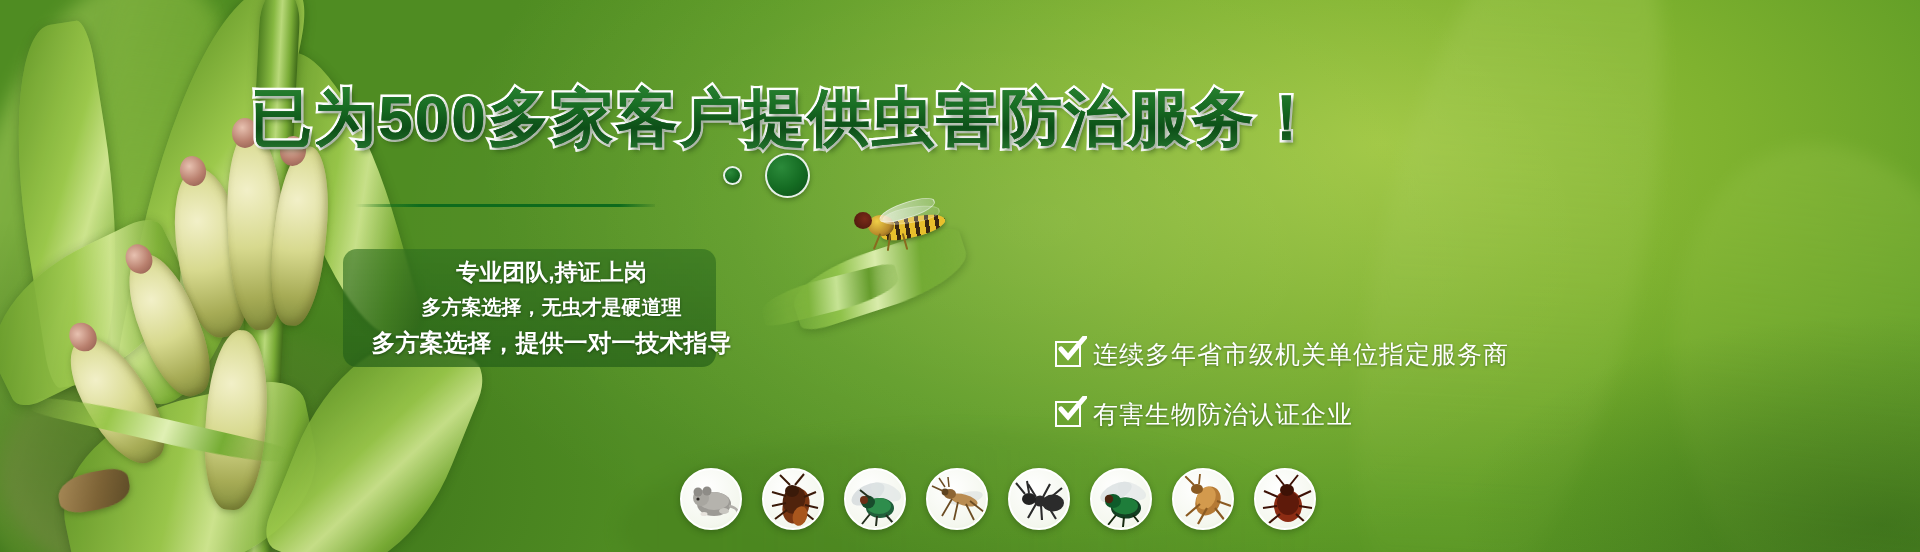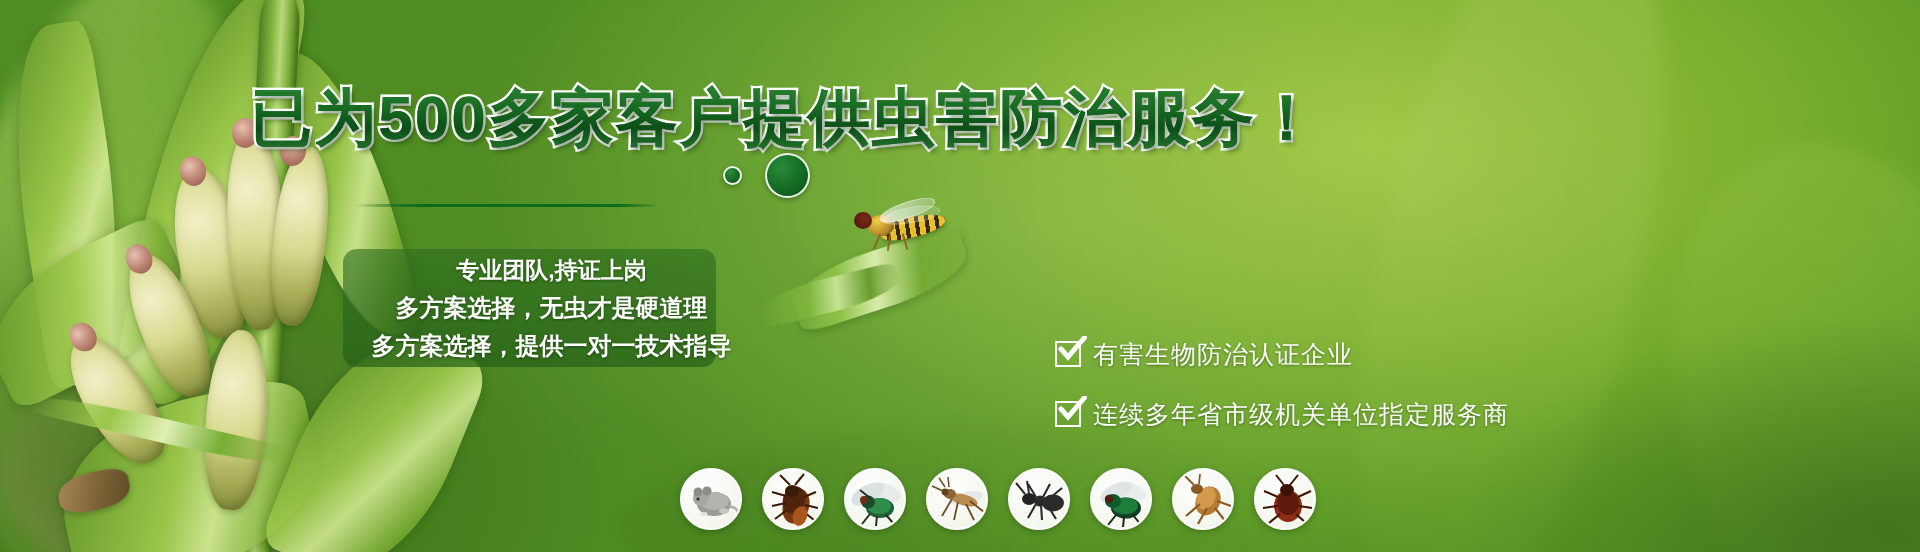--- a/index.html
+++ b/index.html
@@ -126,21 +126,21 @@
   }
   .feature-lines {
     position:absolute; left:343px; top:249px; width:373px; height:118px;
     display:flex; flex-direction:column; justify-content:center; align-items:center;
     gap:6px;
     color:#ffffff;
     padding-left:44px;
   }
   .fline { white-space:nowrap; font-weight:bold; text-shadow:0 1px 3px rgba(10,40,5,.55); }
   .fline-1 { font-size:23px; letter-spacing:0px; }
-  .fline-2 { font-size:24px; letter-spacing:0px; }
+  .fline-2 { font-size:20px; letter-spacing:0px; }
   .fline-3 { font-size:24px; letter-spacing:0px; }
 
   
   .twig {
     position:absolute; left:790px; top:250px; width:180px; height:58px;
     background:linear-gradient(104deg,rgba(120,180,60,.0),#8fc24a 28%,#d9ecab 48%,#74ab34 72%,rgba(90,140,40,0));
     border-radius:50% 16% 50% 16%;
     transform:rotate(-18deg);
     filter:blur(.3px);
     box-shadow:0 3px 8px rgba(30,60,10,.28);
@@ -288,30 +288,30 @@
   </div>
 
   <div class="checklist">
     <div class="check-row">
       <div class="check-box">
         <div class="sq"></div>
         <svg class="tk" viewBox="0 0 30 26">
             <path d="M4 13 L11 21 L28 1" fill="none" stroke="#ffffff" stroke-width="5" stroke-linecap="round"></path>
           </svg>
       </div>
-      <div class="check-label">有害生物防治认证企业</div>
+      <div class="check-label">连续多年省市级机关单位指定服务商</div>
     </div>
     <div class="check-row">
       <div class="check-box">
         <div class="sq"></div>
         <svg class="tk" viewBox="0 0 30 26">
             <path d="M4 13 L11 21 L28 1" fill="none" stroke="#ffffff" stroke-width="5" stroke-linecap="round"></path>
           </svg>
       </div>
-      <div class="check-label">连续多年省市级机关单位指定服务商</div>
+      <div class="check-label">有害生物防治认证企业</div>
     </div>
   </div>
 
   <div class="pests">
 
     <div class="pest" title="鼠">
       <svg width="62" height="62" viewBox="0 0 62 62">
         <ellipse cx="32" cy="34" rx="17" ry="12" fill="#9c9a95"></ellipse>
         <ellipse cx="32" cy="31" rx="15" ry="9" fill="#b5b3ad"></ellipse>
         <circle cx="19" cy="28" r="8" fill="#a8a6a0"></circle>

